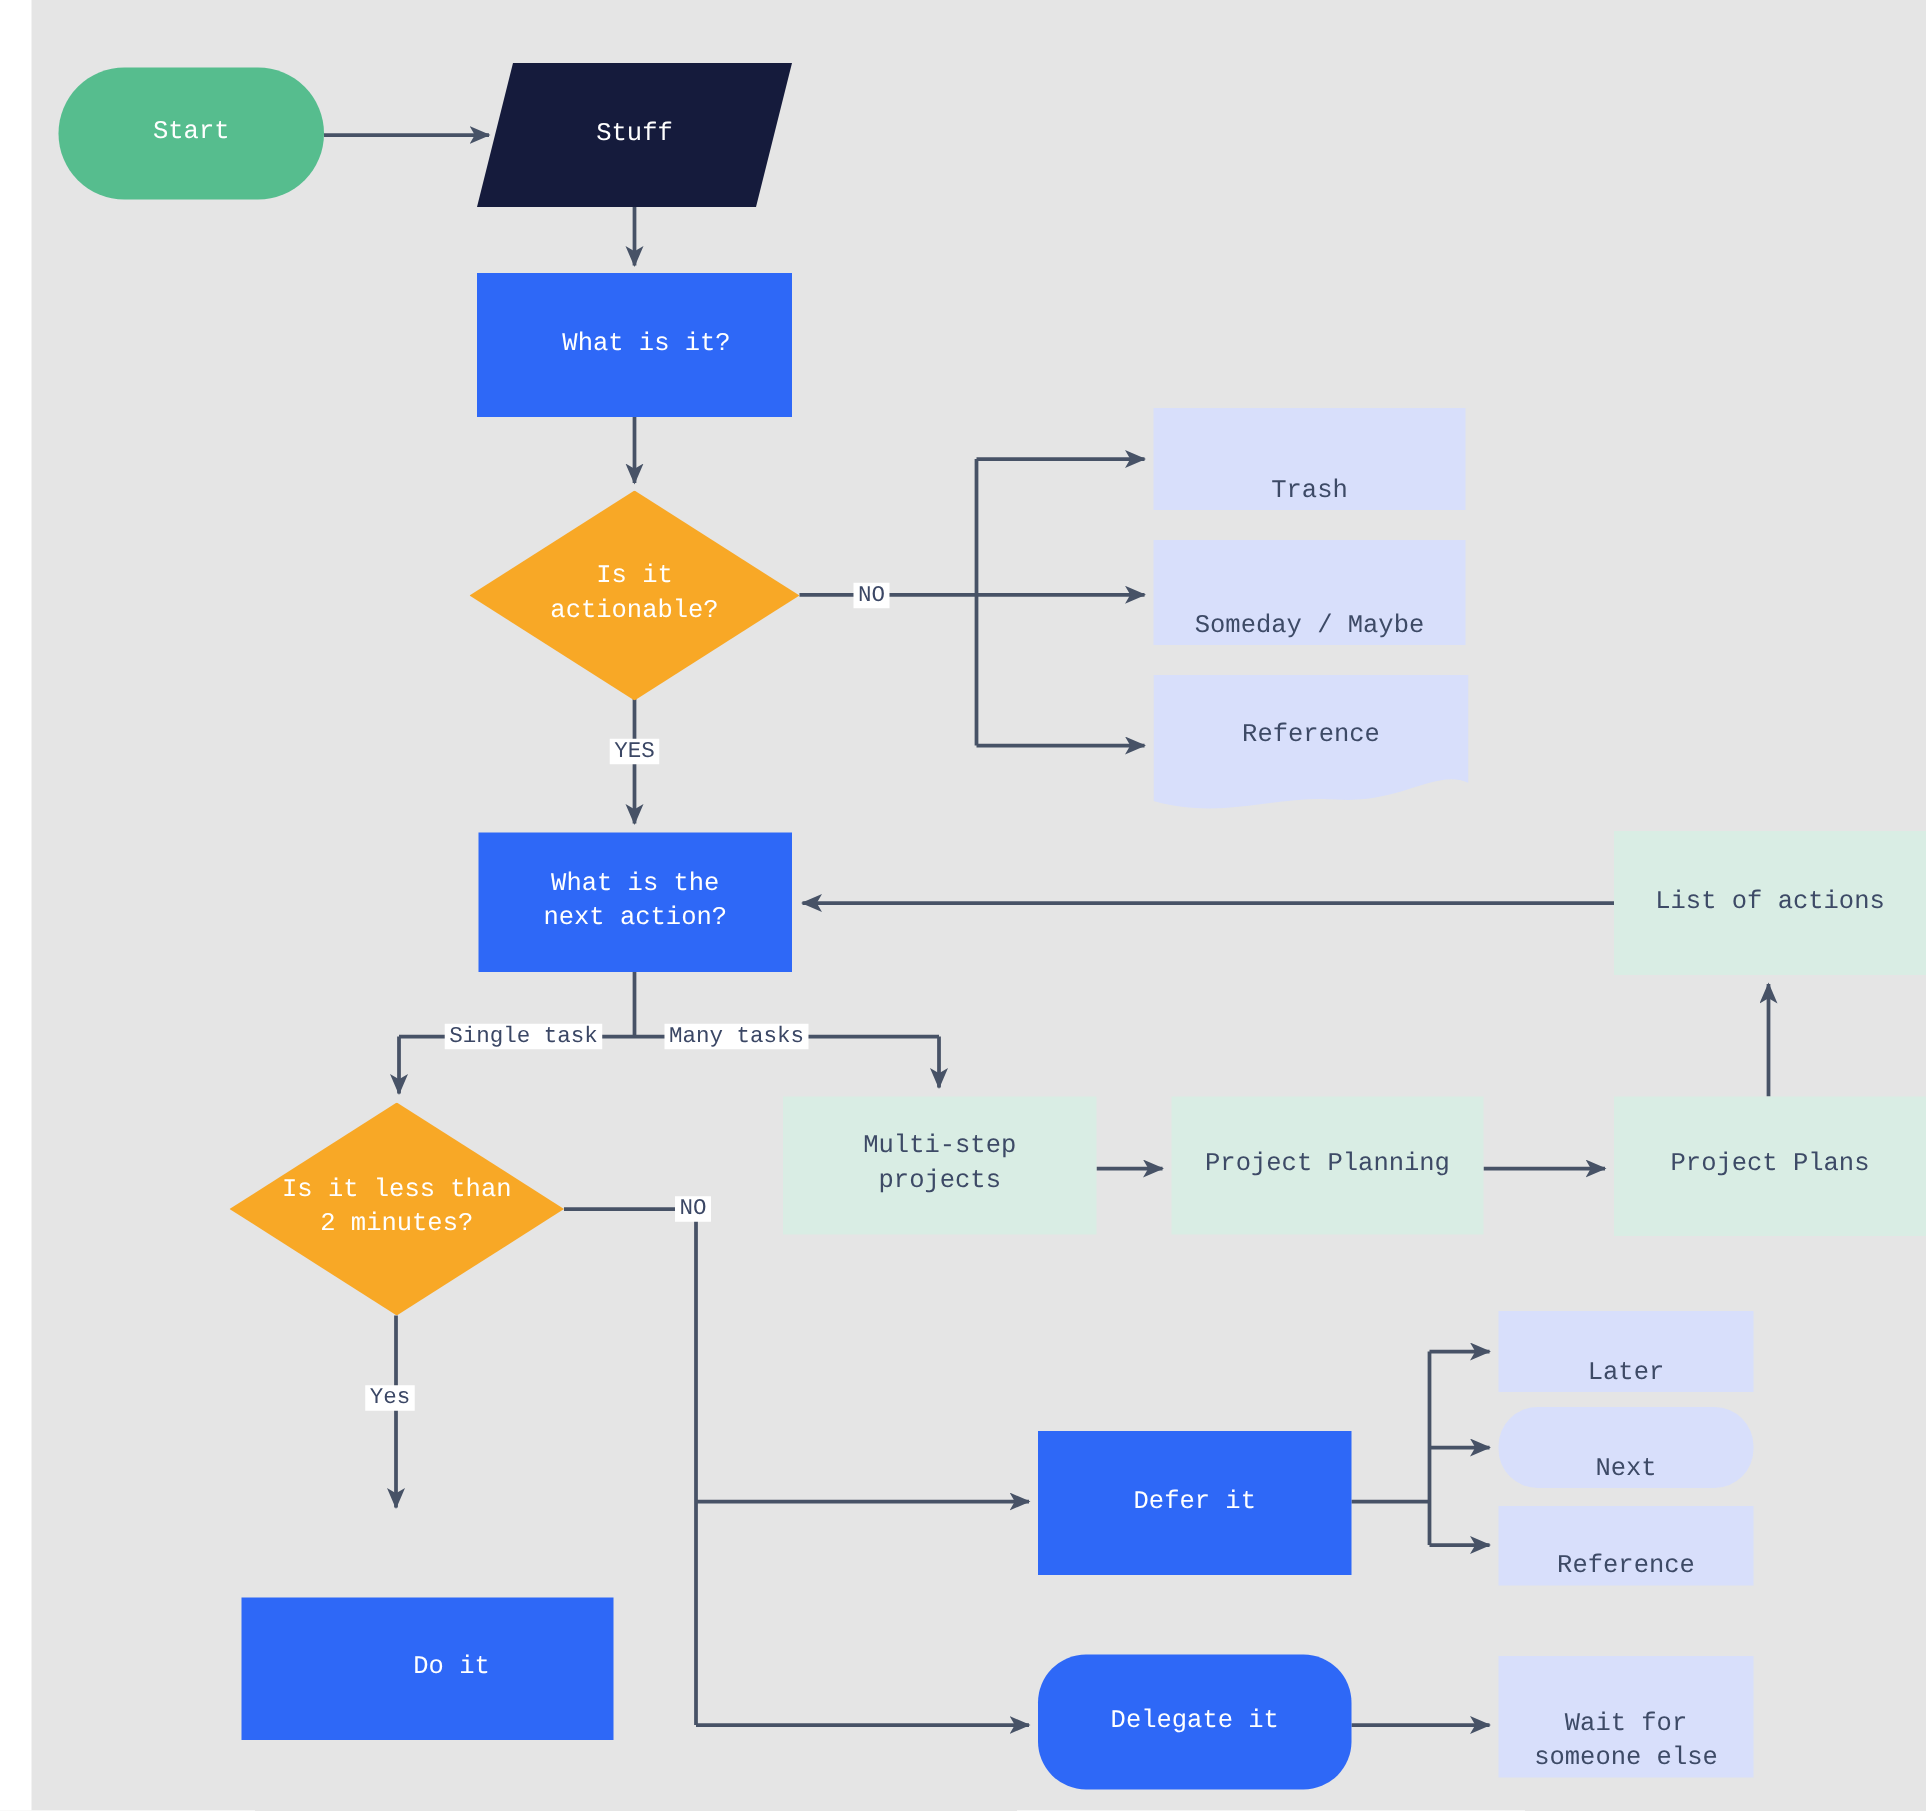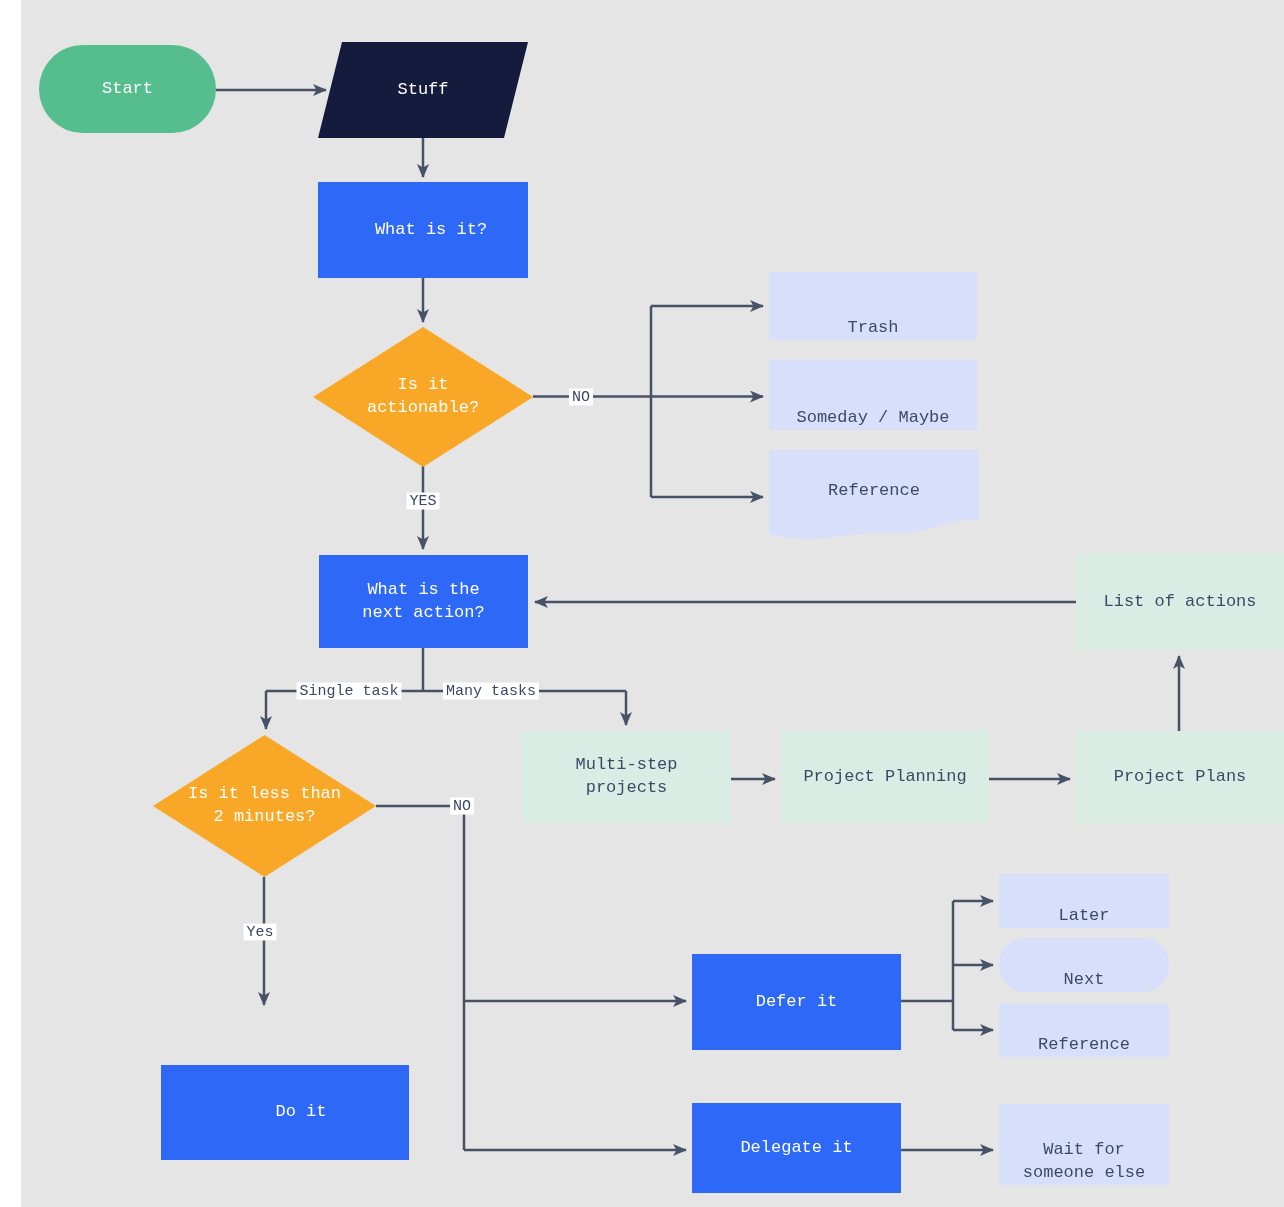--- a/index.html
+++ b/index.html
@@ -165,21 +165,21 @@
   </div>
 
   <div class="node lav" style="left:978px;top:938px;width:170px;height:54px;border-radius:26px;">
     <span class="lbl">Next</span>
   </div>
 
   <div class="node lav" style="left:978px;top:1004px;width:170px;height:53px;">
     <span class="lbl">Reference</span>
   </div>
 
-  <div class="node blue" style="left:671px;top:1103px;width:209px;height:90px;">
+  <div class="node blue" style="left:671px;top:1103px;width:209px;height:90px;border-radius:32px;">
     <span class="lbl">Delegate it</span>
   </div>
 
   <div class="node lav" style="left:978px;top:1104px;width:170px;height:81px;">
     <span class="lbl" style="max-width:150px;">Wait for someone else</span>
   </div>
 
   <span class="edge-label" style="left:560px;top:397px;">NO</span>
   <span class="edge-label" style="left:402px;top:501px;">YES</span>
   <span class="edge-label" style="left:328px;top:691px;">Single task</span>

